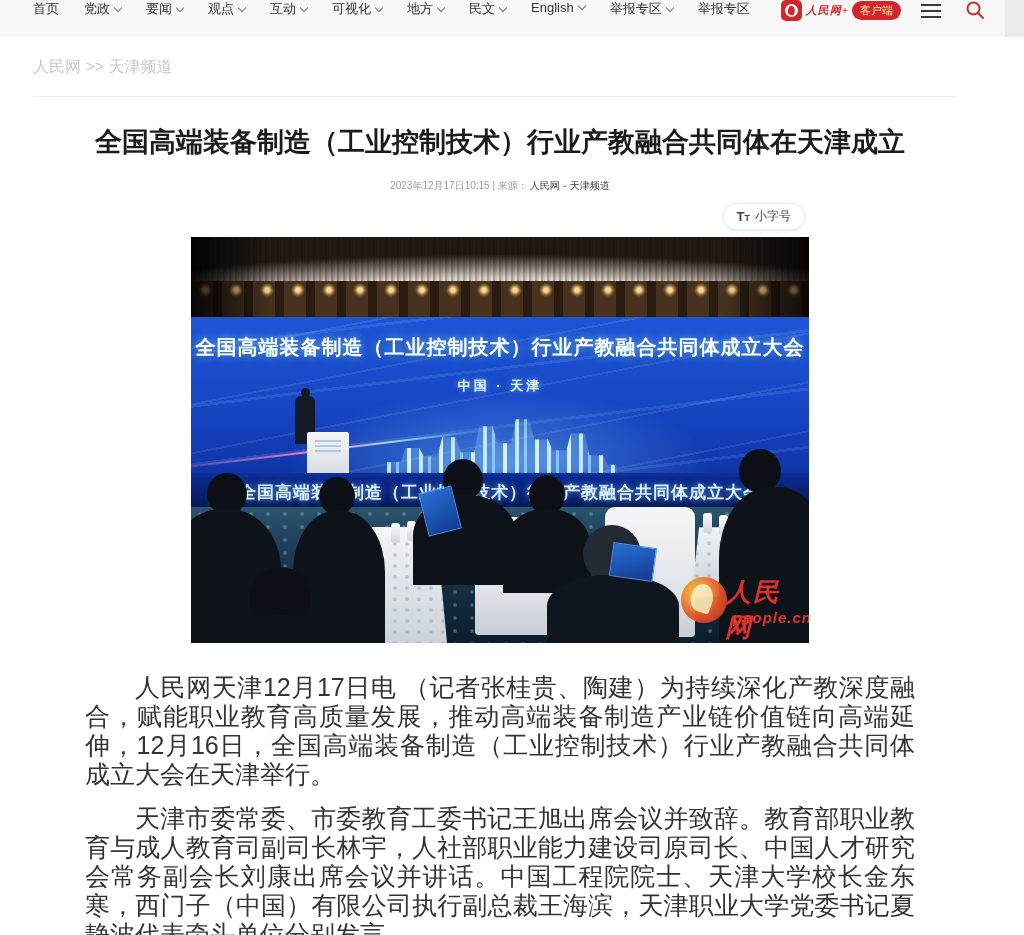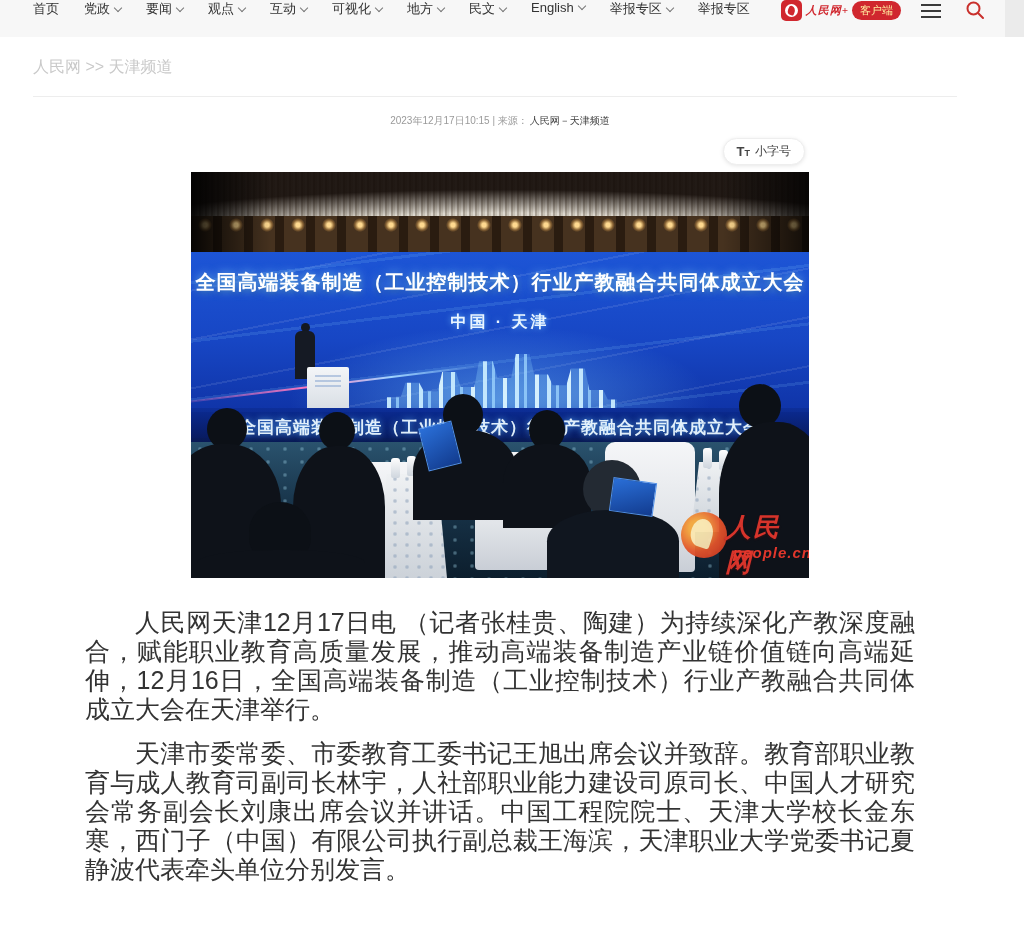--- a/index.html
+++ b/index.html
@@ -113,21 +113,21 @@
     background:linear-gradient(90deg,transparent,#ff7ac0 45%,#9fd4ff 70%,transparent);
     transform:rotate(-7deg);
   }
   .ph-title {
     position:absolute; top:97px; left:0; right:0; text-align:center;
     color:#fff; font-weight:bold; font-size:20px; letter-spacing:1px;
     text-shadow:0 0 10px rgba(130,210,255,.95), 0 2px 5px rgba(0,40,120,.7);
   }
   .ph-loc {
     position:absolute; top:140px; left:0; right:0; text-align:center;
-    color:#e9f5ff; font-size:16px; letter-spacing:3px; font-weight:bold;
+    color:#e9f5ff; font-size:13px; letter-spacing:3px; font-weight:bold;
     text-shadow:0 0 6px rgba(120,200,255,.8);
   }
   .ph-skyline {
     position:absolute; top:182px; left:196px; width:230px; height:60px;
     background:repeating-linear-gradient(90deg,
       rgba(200,235,255,.95) 0 4px, transparent 4px 9px,
       rgba(160,215,255,.75) 9px 12px, transparent 12px 20px,
       rgba(220,245,255,.95) 20px 24px, transparent 24px 32px);
     clip-path:polygon(0 100%,0 72%,6% 72%,8% 48%,14% 48%,16% 62%,22% 62%,24% 30%,30% 30%,32% 55%,38% 55%,40% 12%,46% 12%,48% 40%,54% 40%,56% 0,62% 0,64% 34%,70% 34%,72% 52%,78% 52%,80% 24%,86% 24%,88% 60%,94% 60%,96% 76%,100% 76%,100% 100%);
     filter:drop-shadow(0 0 9px rgba(150,220,255,.9));
@@ -277,20 +277,21 @@
 </header>
 
 <nav class="breadcrumb">
   <span>人民网</span>
   <span>&gt;&gt;</span>
   <span>天津频道</span>
 </nav>
 <hr class="rule">
 
 <main class="article">
+  <h1>全国高端装备制造（工业控制技术）行业产教融合共同体在天津成立</h1>
 
   <div class="meta">
     <span>2023年12月17日10:15</span>
     <span>|</span>
     <span>来源：</span><span class="src">人民网－天津频道</span>
   </div>
 
   <div class="toolbar">
     <div class="font-pill">
       <span class="tt-icon"><span class="big">T</span><span class="small">T</span></span>

